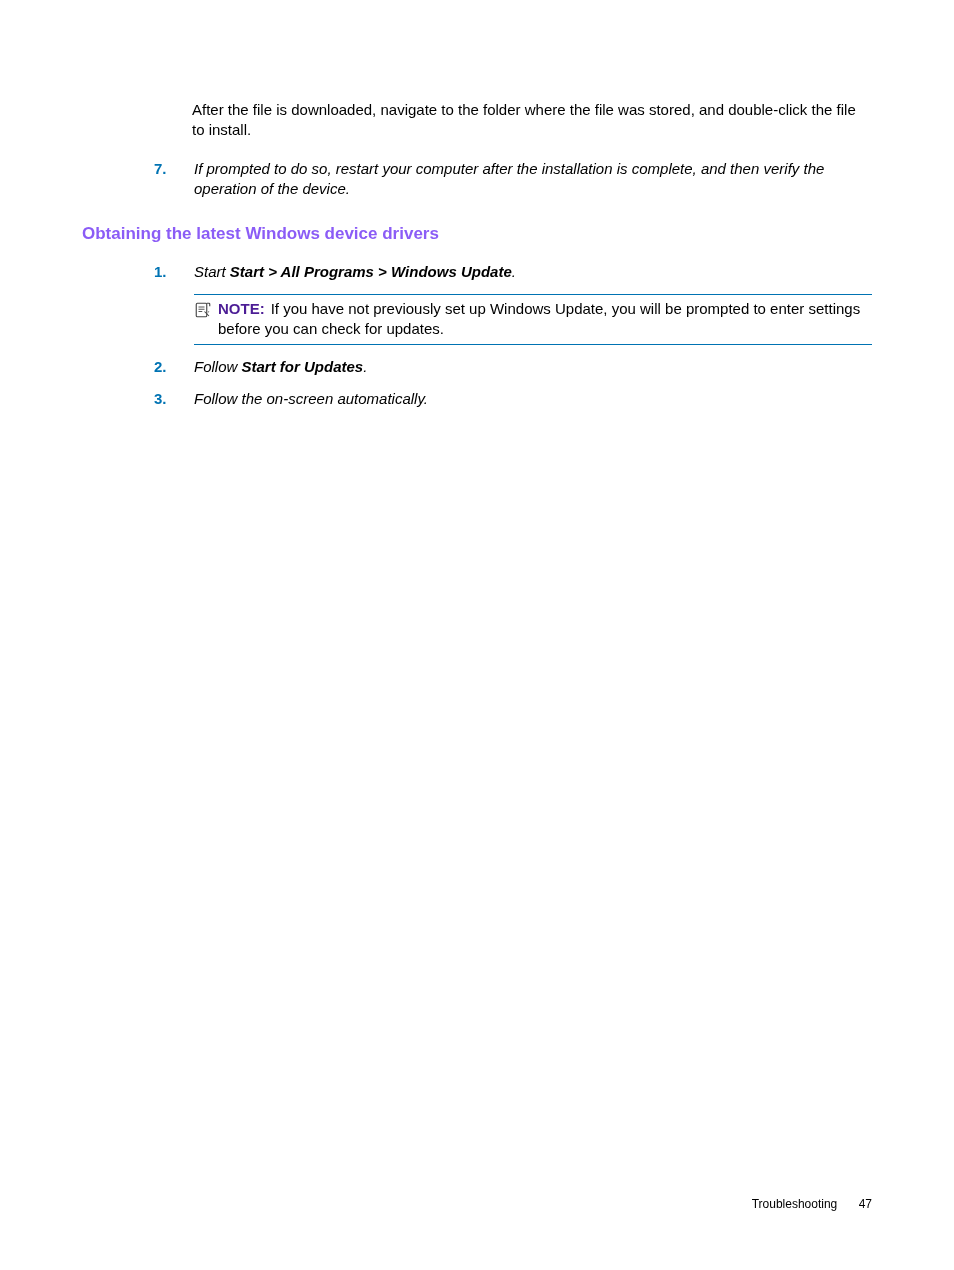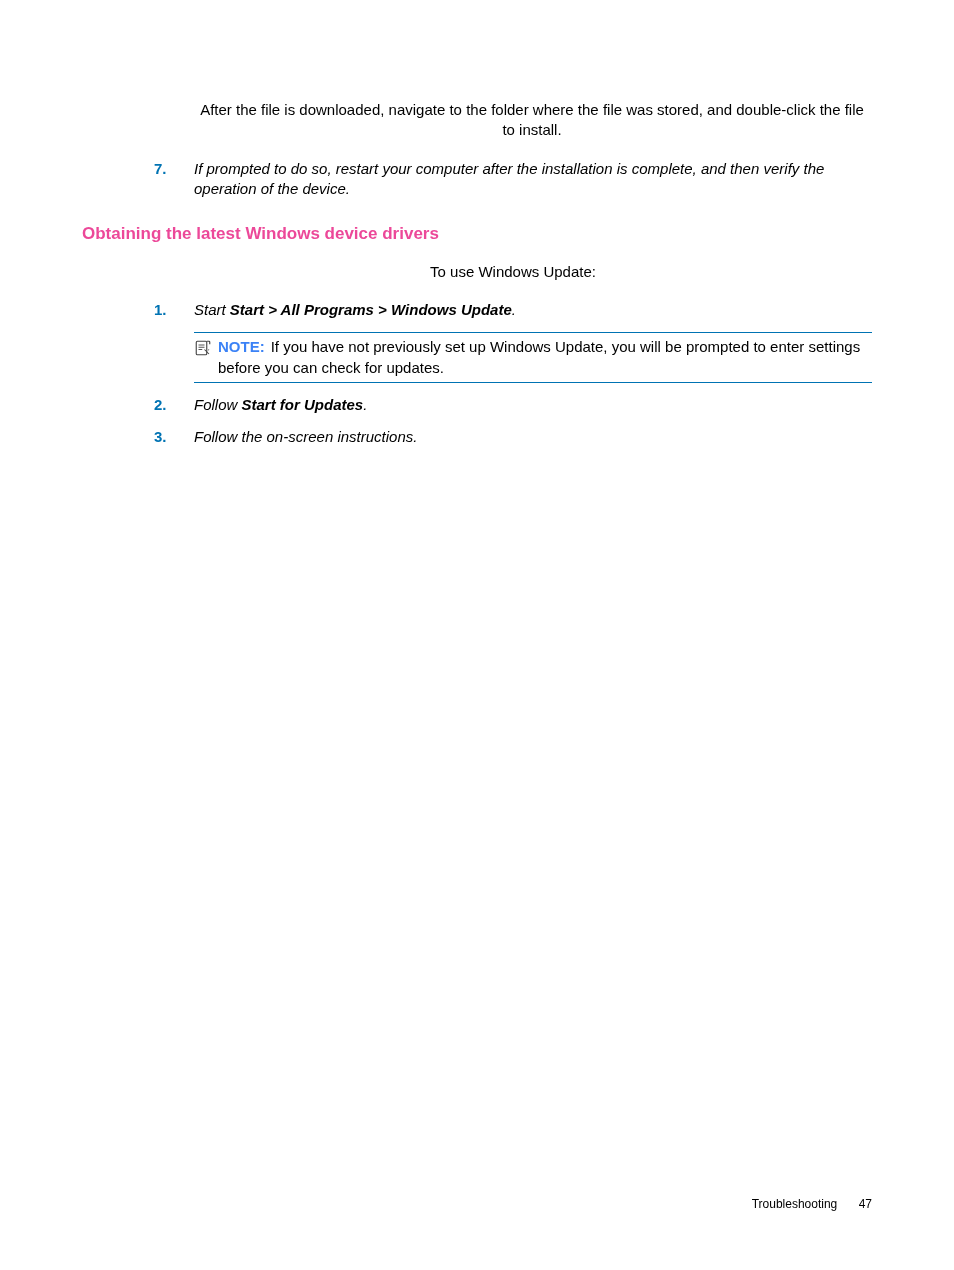--- a/index.html
+++ b/index.html
@@ -8,41 +8,41 @@
       height: 1270px;
       background: #fff;
       font-family: Arial, Helvetica, sans-serif;
       font-size: 15px;
       line-height: 1.35;
       color: #000;
       position: relative;
       padding: 100px 82px 60px 82px;
     }
     .indent-block { margin-left: 110px; }
-    .para { margin-bottom: 18px; text-align: center; }
+    .para { margin-bottom: 18px; }
     .ol-row { display: flex; align-items: flex-start; margin-bottom: 12px; }
     .ol-num { width: 40px; flex: 0 0 40px; color: #0073b3; font-weight: bold; }
     .ol-body { flex: 1; font-style: italic; }
     .heading2 {
-      color: #ec4899;
+      color: #8b5cf6;
       font-weight: bold;
       font-size: 17px;
       margin: 24px 0 16px 0;
     }
     .intro-indent { margin-left: 72px; }
     .note-row {
       display: flex;
       align-items: flex-start;
       border-top: 1px solid #0073b3;
       border-bottom: 1px solid #0073b3;
       padding: 4px 0 4px 0;
       margin: 6px 0 12px 40px;
     }
     .note-icon { flex: 0 0 24px; margin-top: 2px; color: #3a3a3a; }
-    .note-label { color: #3b82f6; font-weight: bold; padding-right: 6px; }
+    .note-label { color: #4c1d95; font-weight: bold; padding-right: 6px; }
     .note-body { flex: 1; }
     .footer {
       position: absolute;
       bottom: 58px;
       right: 82px;
       font-size: 12px;
     }
     .footer-num { margin-left: 18px; }
     b { font-weight: bold; text-align: center; }
     svg { display: block; }
@@ -55,21 +55,20 @@
 </div>
 
 <div class="ol-row" style="margin-left:72px;">
   <div class="ol-num">7.</div>
   <div class="ol-body">If prompted to do so, restart your computer after the installation is complete, and then verify the operation of the device.</div>
 </div>
 
 <h2 class="heading2">Obtaining the latest Windows device drivers</h2>
 
 <div class="intro-indent">
-  <p class="para">To use Windows Update:</p>
 
   <div class="ol-row">
     <div class="ol-num">1.</div>
     <div class="ol-body">
       <span>Start </span><b>Start &gt; All Programs &gt; Windows Update</b><span>.</span>
     </div>
   </div>
 
   <div class="note-row">
     <div class="note-icon">
@@ -89,20 +88,20 @@
 
   <div class="ol-row">
     <div class="ol-num">2.</div>
     <div class="ol-body">
       <span>Follow </span><b>Start for Updates</b><span>.</span>
     </div>
   </div>
 
   <div class="ol-row">
     <div class="ol-num">3.</div>
-    <div class="ol-body">Follow the on-screen instructions.</div>
+    <div class="ol-body">Follow the on-screen automatically.</div>
   </div>
 </div>
 
 <div class="footer">
   <span>Troubleshooting</span>
   <span class="footer-num">47</span>
 </div>
 
 </body></html>

